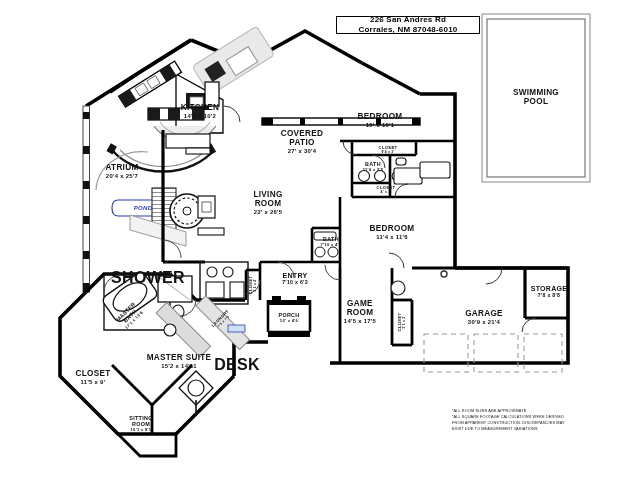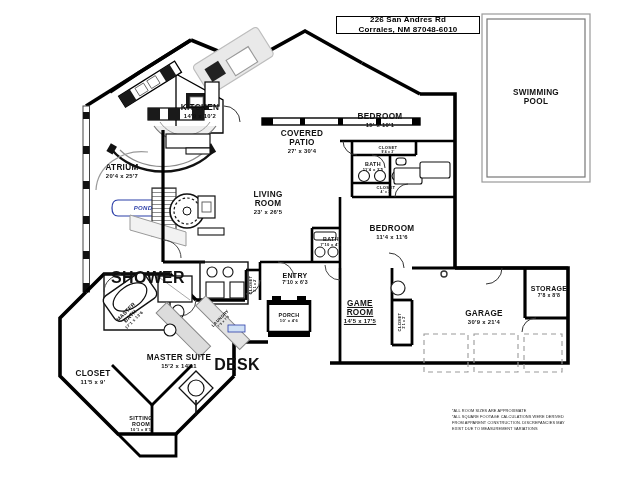--- a/index.html
+++ b/index.html
@@ -424,21 +424,21 @@
 <div class="lbl t-sm" style="left:289px; top:318px;">
   <span class="nm">PORCH</span>
   <span class="dim">10' x 4'6</span>
 </div>
 
 <div class="lbl t-xs rot90" style="left:253px; top:285px;">
   <span class="nm">CLOSET</span>
   <span class="dim">5'1 x 2'</span>
 </div>
 
-<div class="lbl t-lg" style="left:360px; top:312px;text-decoration:underline;">
+<div class="lbl t-lg" style="left:360px; top:312px;">
   <span class="nm">GAME</span>
   <span class="nm">ROOM</span>
   <span class="dim">14'5 x 17'5</span>
 </div>
 
 <div class="lbl t-xs rot90" style="left:402px; top:322px;">
   <span class="nm">CLOSET</span>
   <span class="dim">3'1 x 3'</span>
 </div>
 

